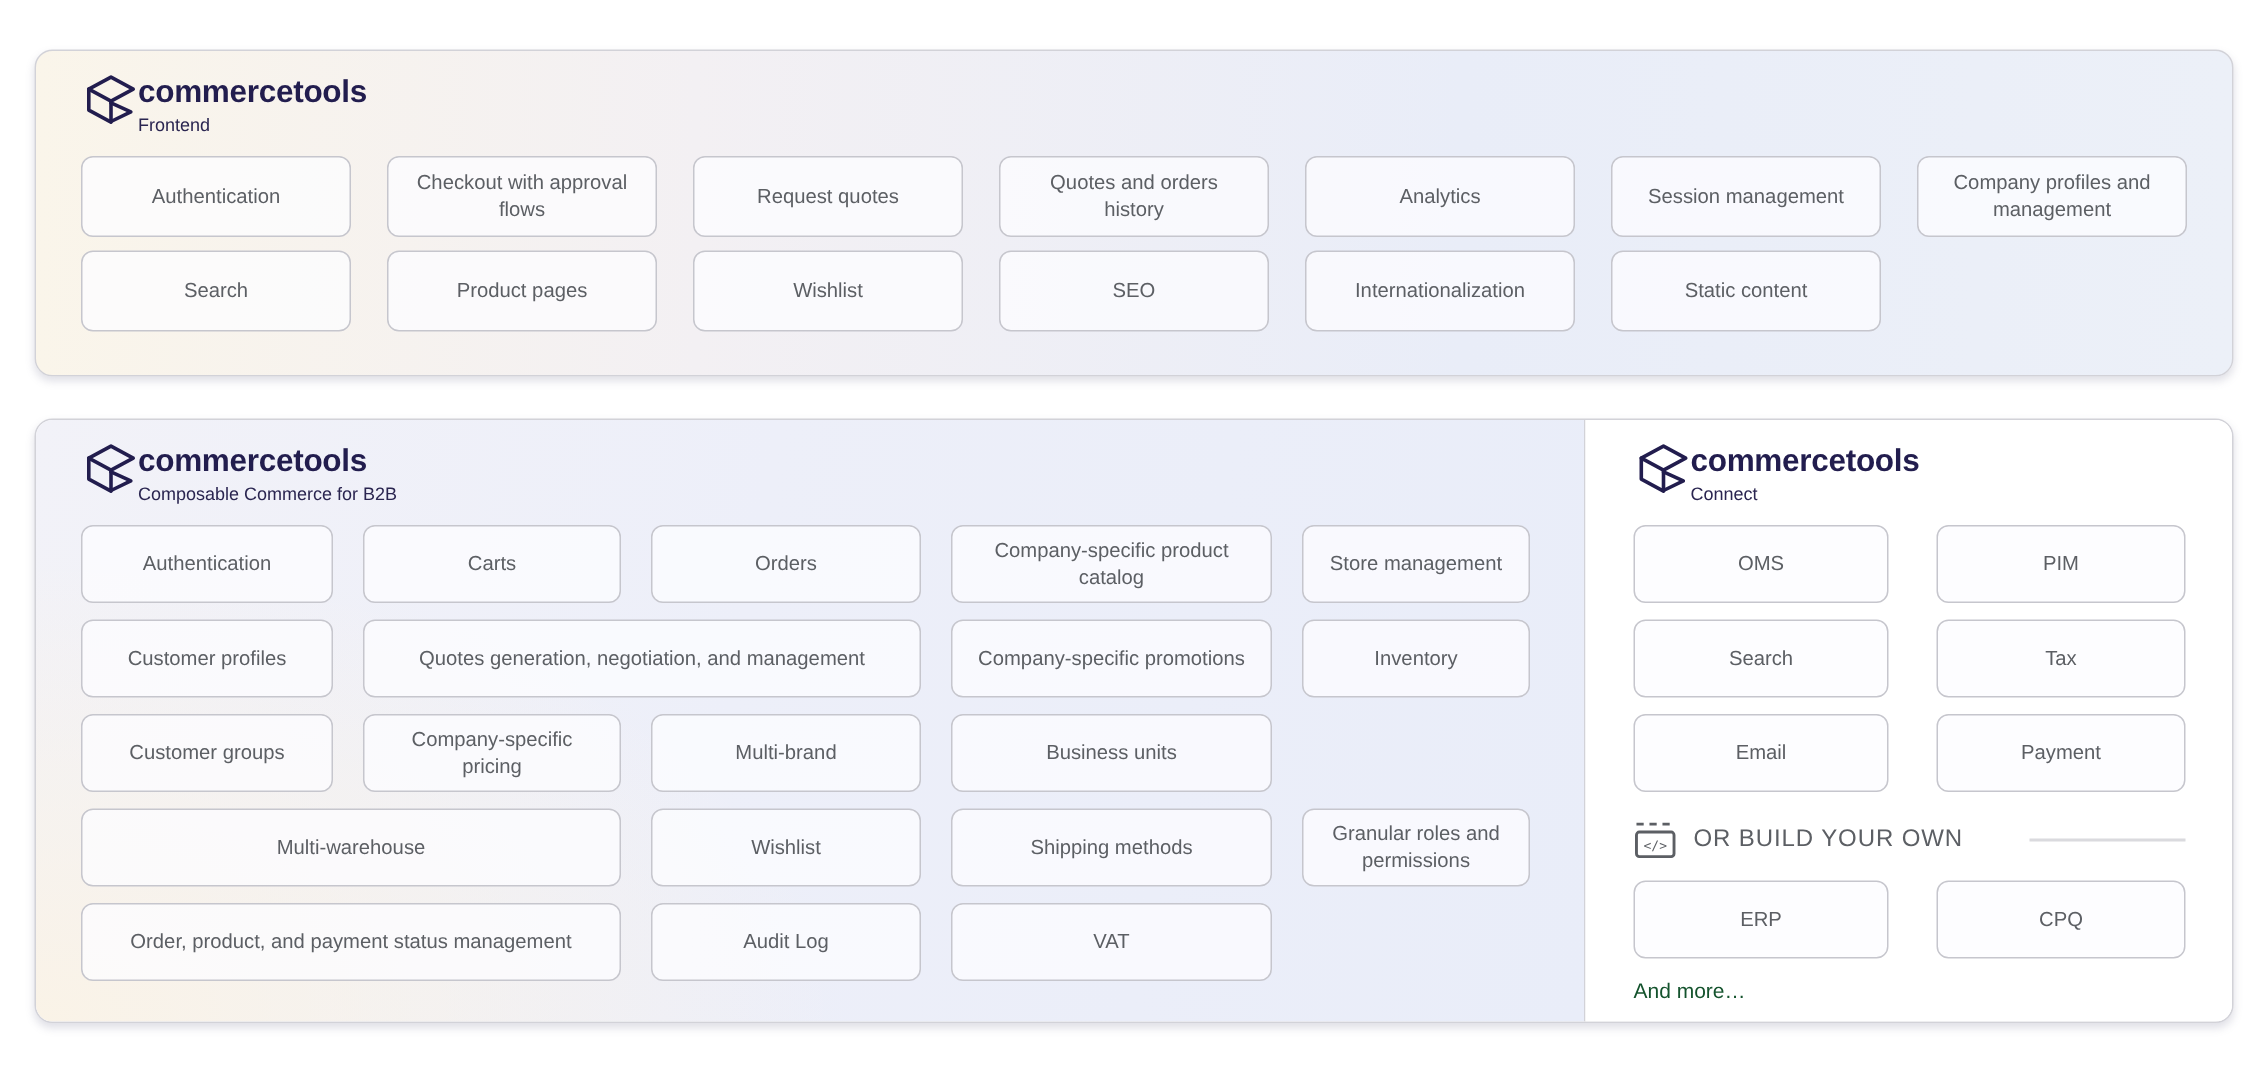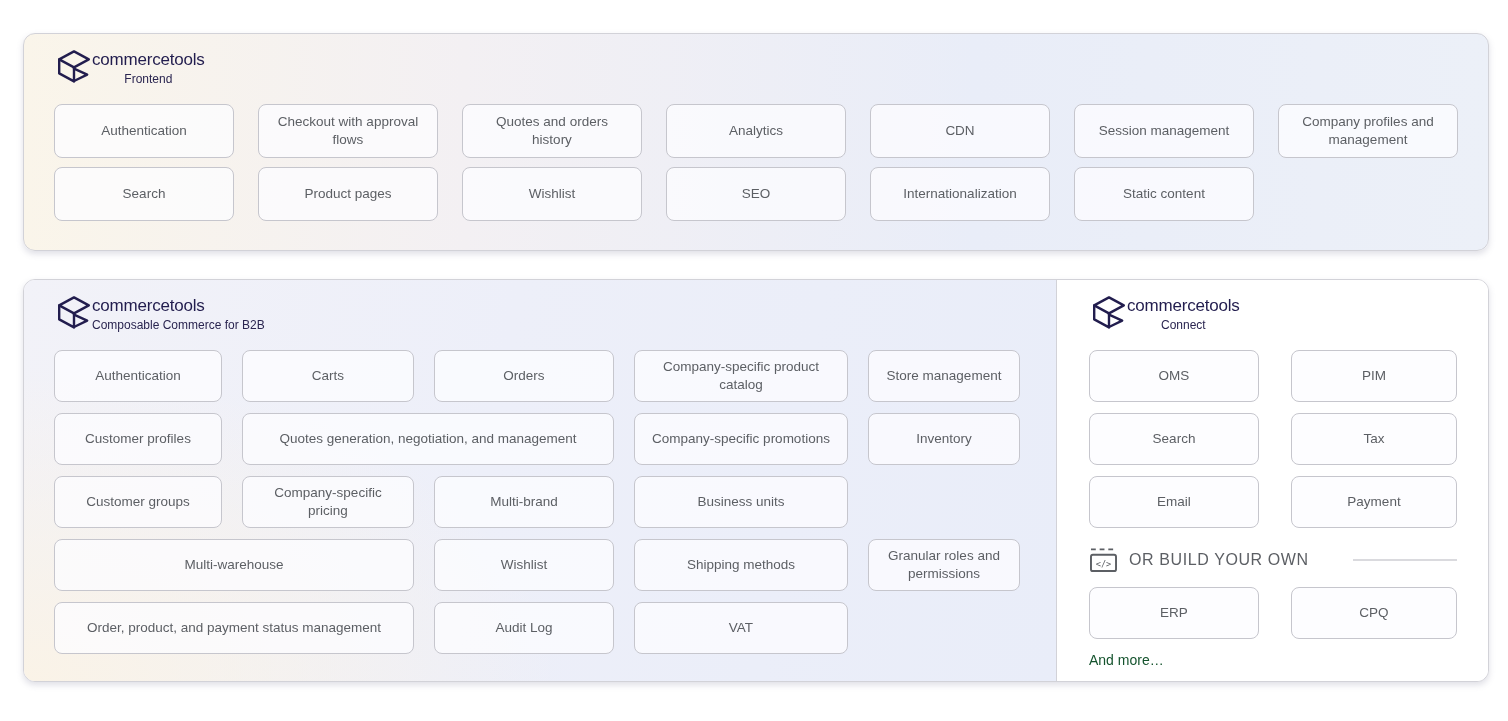--- a/index.html
+++ b/index.html
@@ -33,22 +33,22 @@
       linear-gradient(100deg,#f2f2f8 0%,#edeff9 45%,#e9edf9 100%);
     padding:14px 0 0 30px;box-sizing:border-box;
   }
   .connect-section{
     flex:1;background:#ffffff;
     padding:14px 32px 0 32px;box-sizing:border-box;
   }
   .panel-header{display:flex;align-items:flex-start;margin-bottom:14px;}
   .logo-box{width:40px;height:42px;flex:0 0 auto;margin-right:-2px;}
   .brand-text{margin-top:2px;}
-  .brand-name{font-size:17px;font-weight:400;color:#221d4e;letter-spacing:-0.2px;line-height:1.15;}
-  .brand-product{font-size:12px;color:#2a2550;margin-top:2px;text-align:center;}
+  .brand-name{font-size:21px;font-weight:700;color:#221d4e;letter-spacing:-0.2px;line-height:1.15;}
+  .brand-product{font-size:12px;color:#2a2550;margin-top:2px;}
   .grid{display:grid;}
   .grid-frontend{grid-template-columns:repeat(7,1fr);column-gap:24px;row-gap:9px;}
   .grid-frontend .chip{min-height:54px;}
   .grid-b2b{grid-template-columns:168px 172px 180px 214px 152px;column-gap:20px;row-gap:11px;}
   .grid-connect{grid-template-columns:170px 166px;column-gap:32px;row-gap:11px;}
   .chip{
     min-height:52px;
     display:flex;align-items:center;justify-content:center;
     text-align:center;
     background:rgba(252,253,255,0.78);
@@ -91,23 +91,23 @@
       </svg>
     </span>
     <div class="brand-text">
       <div class="brand-name">commercetools</div>
       <div class="brand-product">Frontend</div>
     </div>
   </header>
   <div class="grid grid-frontend">
       <div class="chip">Authentication</div>
       <div class="chip">Checkout with approval flows</div>
+      <div class="chip">Request quotes</div>
       <div class="chip">Quotes and orders history</div>
       <div class="chip">Analytics</div>
-      <div class="chip">CDN</div>
       <div class="chip">Session management</div>
       <div class="chip">Company profiles and management</div>
       <div class="chip">Search</div>
       <div class="chip">Product pages</div>
       <div class="chip">Wishlist</div>
       <div class="chip">SEO</div>
       <div class="chip">Internationalization</div>
       <div class="chip">Static content</div>
     </div>
 </section>

